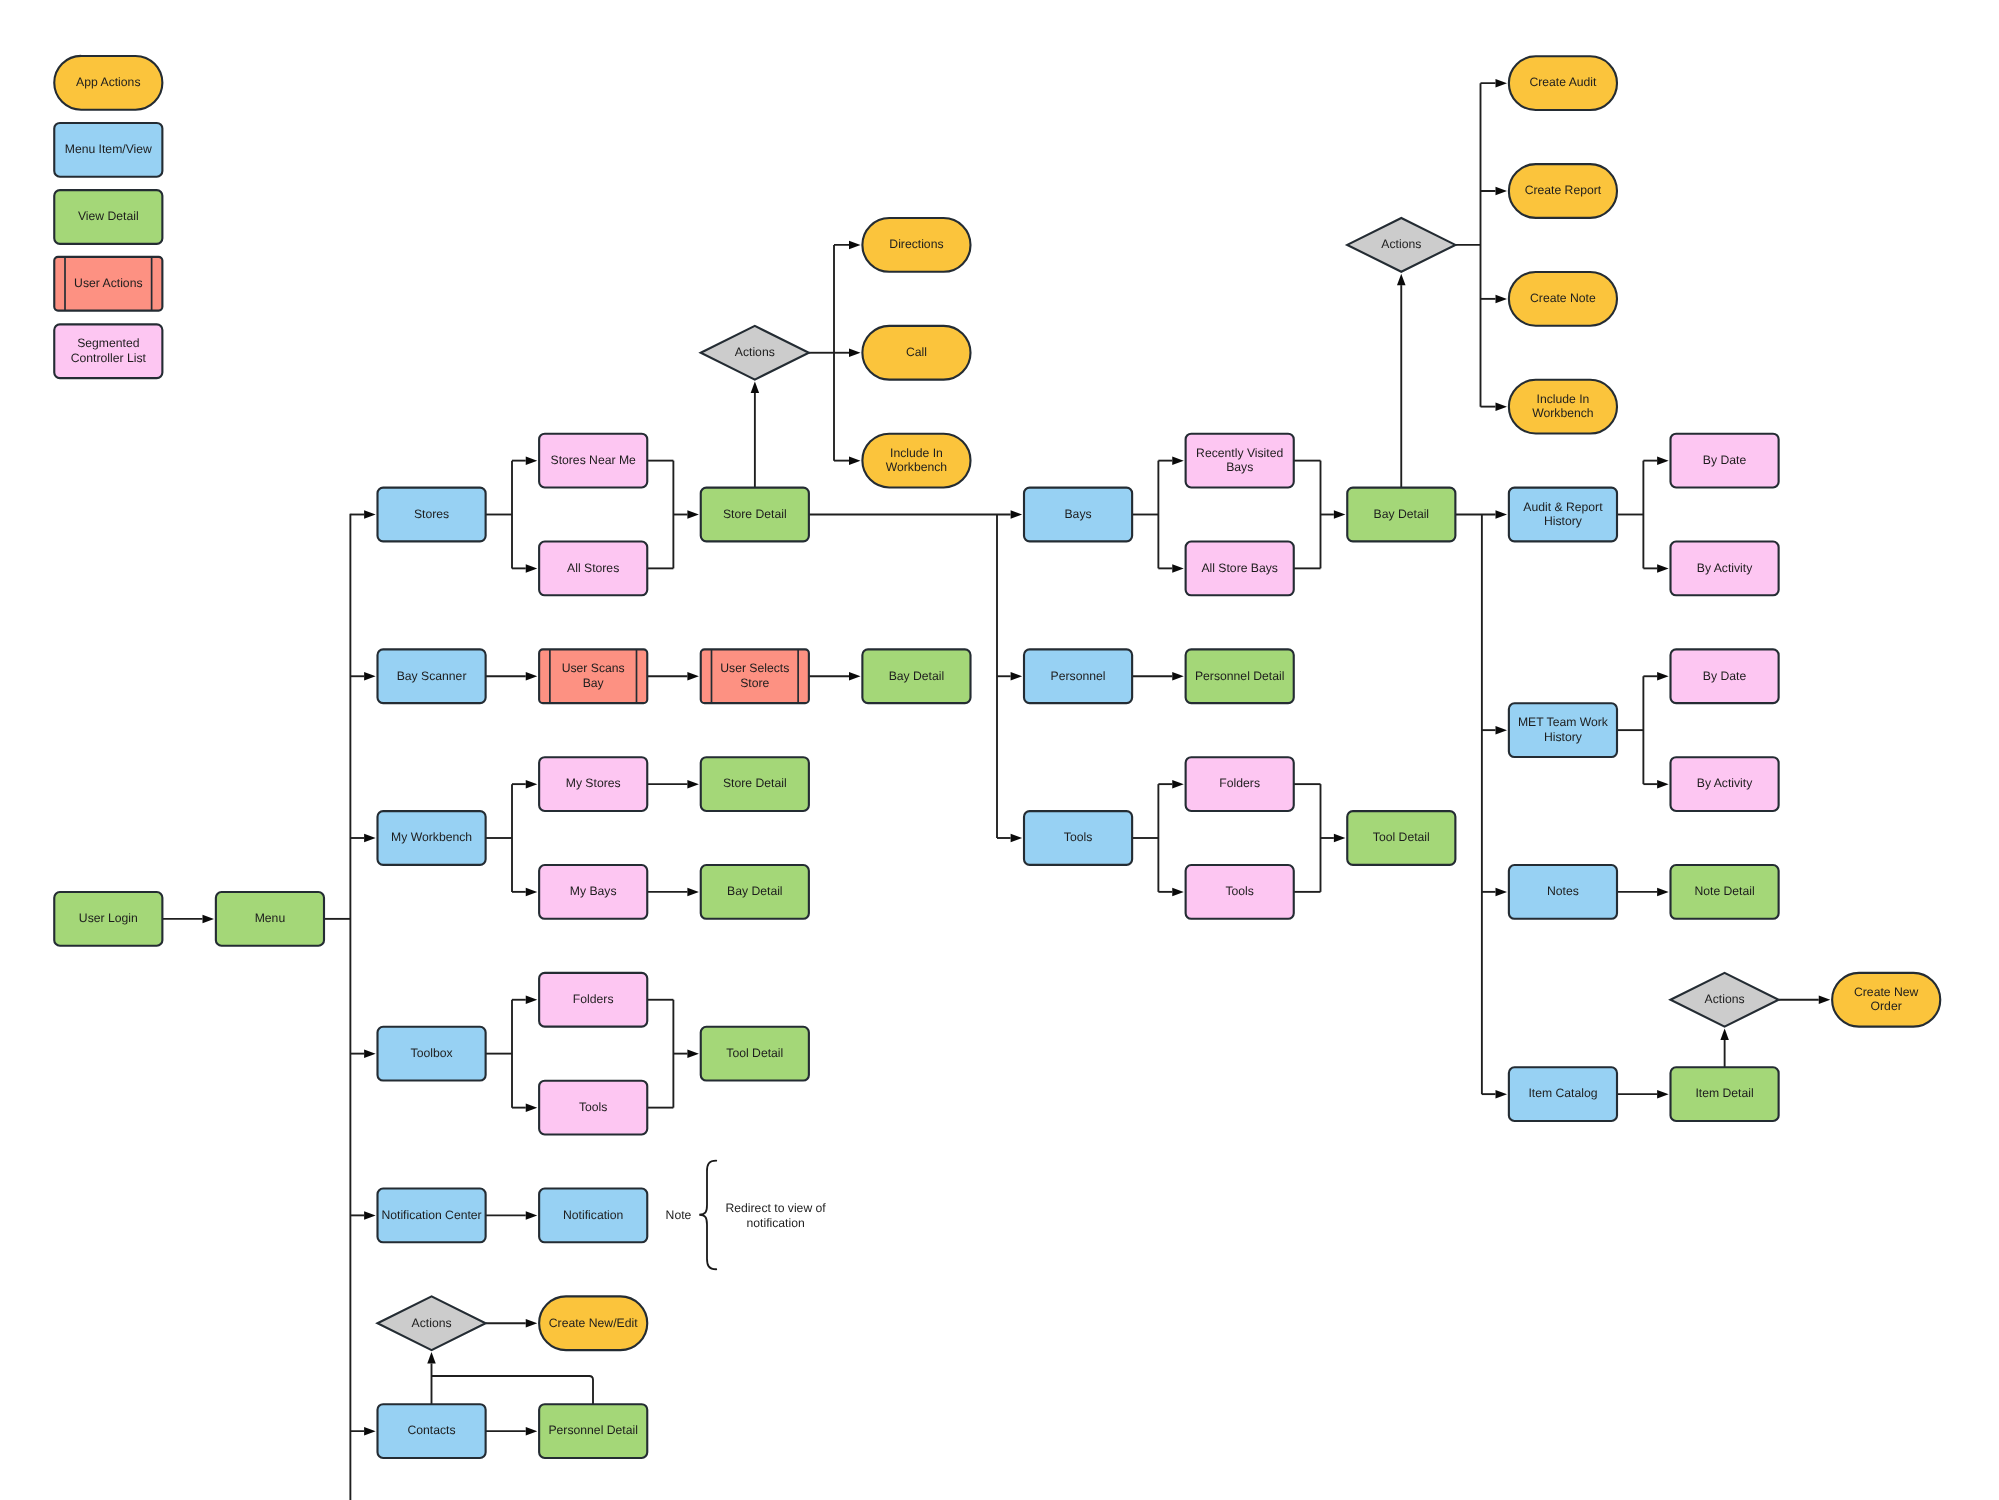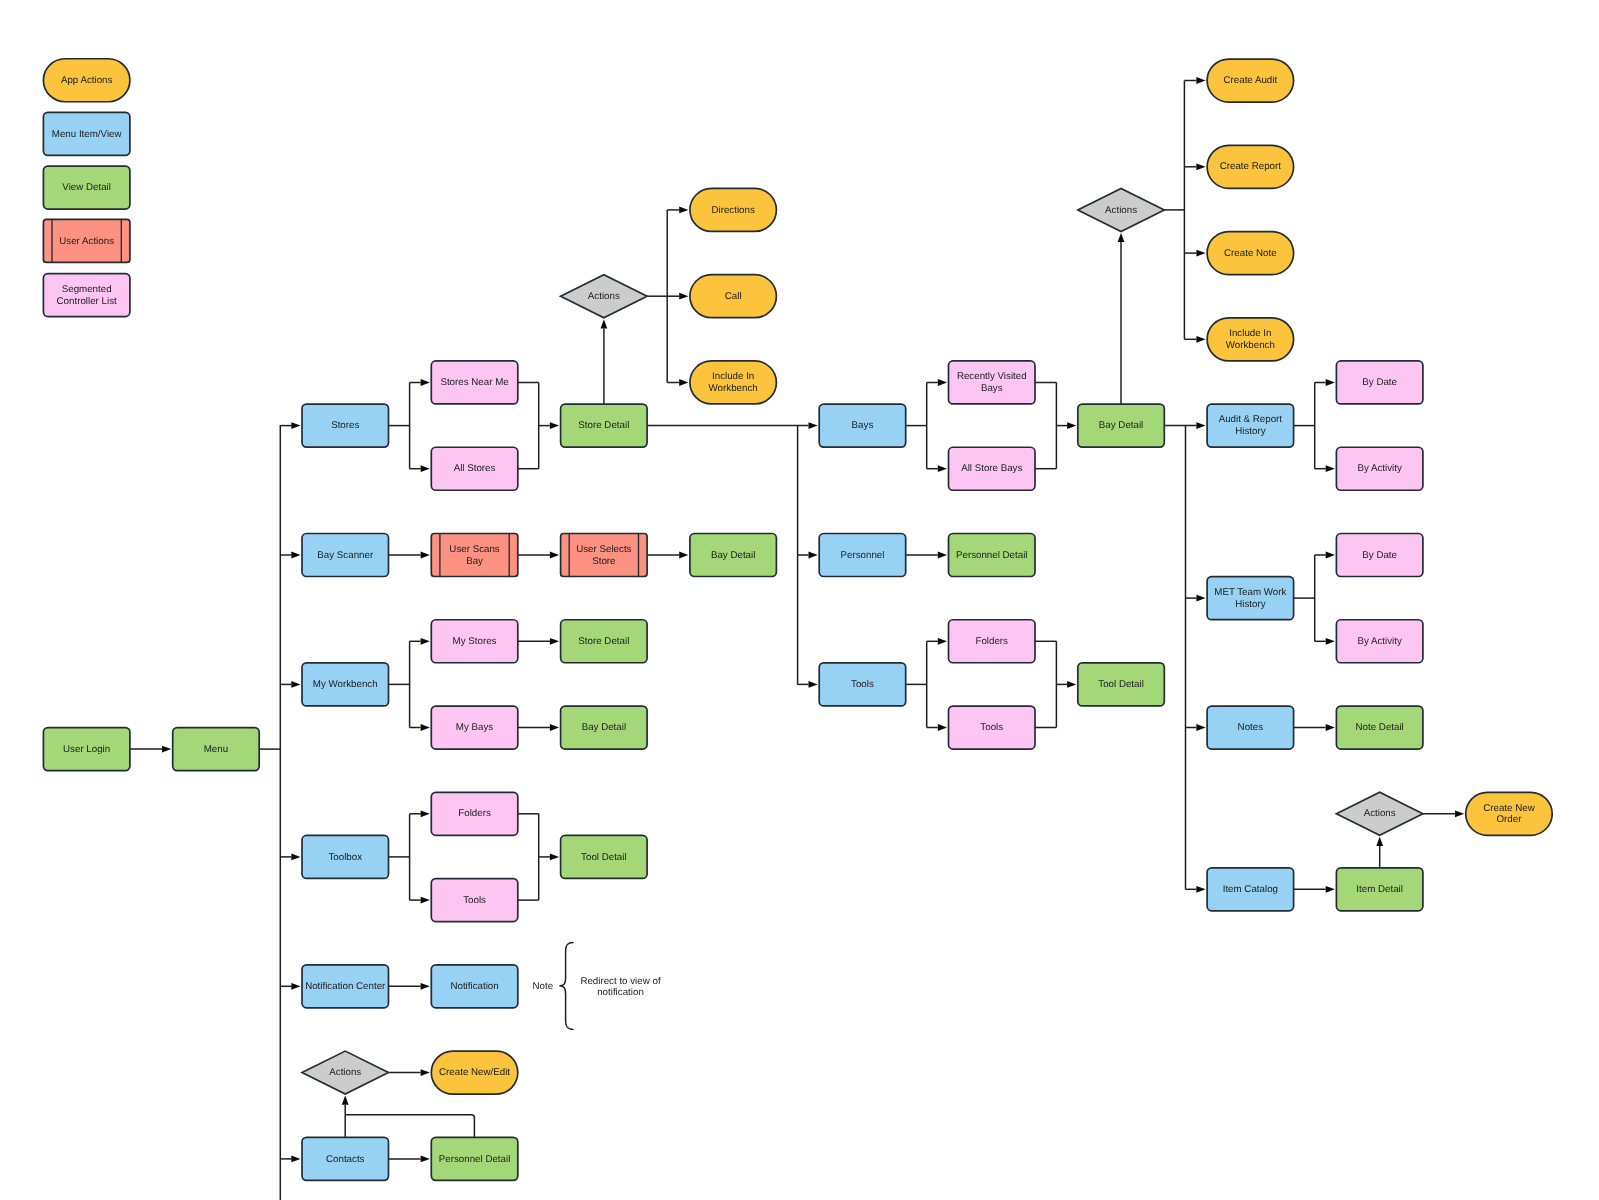--- a/index.html
+++ b/index.html
@@ -1,19 +1,19 @@
 <!DOCTYPE html>
 <html><head>
 <meta charset="utf-8">
 <title>App Navigation Flowchart</title>
 <style>
   html,body{margin:0;padding:0;background:#ffffff;-webkit-font-smoothing:antialiased;}
   svg text{-webkit-font-smoothing:antialiased;text-rendering:geometricPrecision;}
   body{width:1599px;height:1200px;overflow:hidden;font-family:"Liberation Sans",sans-serif;}
-  #canvas{position:absolute;left:0;top:16px;width:1599px;height:956px;}
+  #canvas{position:absolute;left:0;top:2px;width:1599px;height:956px;}
   svg{display:block;}
   .edges{fill:none;stroke:#1f1f1f;stroke-width:1.5;stroke-linecap:butt;stroke-linejoin:round;}
   .heads{fill:#0a0a0a;stroke:none;}
   .shp{stroke:#242c33;stroke-width:1.7;}
   .bar{stroke:#242c33;stroke-width:1.35;fill:none;}
   .k-action{fill:#fbc43c;}
   .k-menu{fill:#97d1f3;}
   .k-detail{fill:#a4d778;}
   .k-user{fill:#fd9182;}
   .k-segmented{fill:#fdc6f2;}

